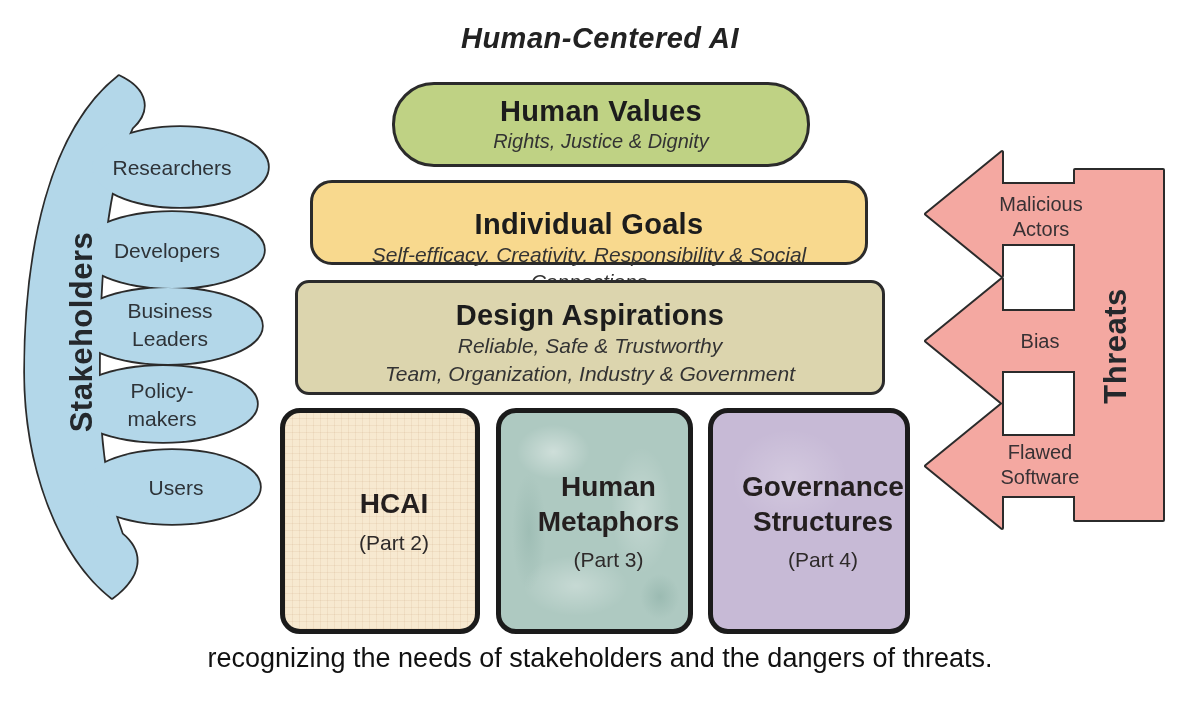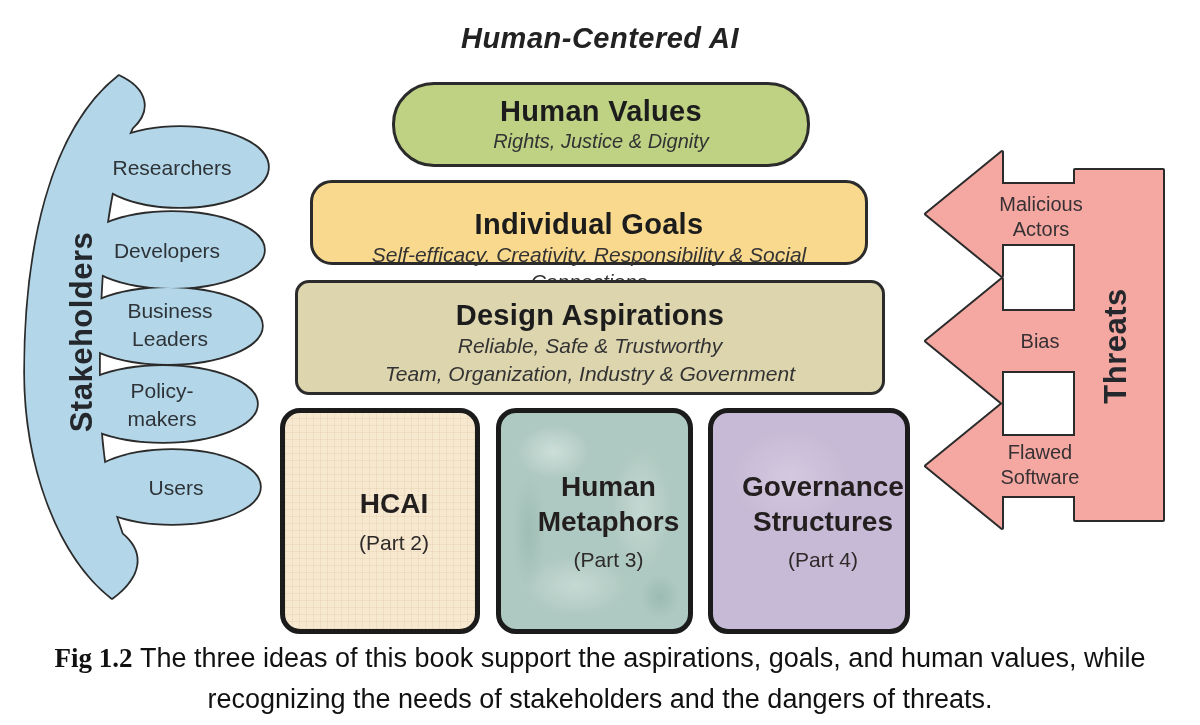--- a/index.html
+++ b/index.html
@@ -145,17 +145,16 @@
     <text class="vlbl" transform="translate(1126,346) rotate(-90)">Threats</text>
 
     <text class="tlbl" x="1041" y="211">Malicious</text>
     <text class="tlbl" x="1041" y="236">Actors</text>
     <text class="tlbl" x="1040" y="348">Bias</text>
     <text class="tlbl" x="1040" y="459">Flawed</text>
     <text class="tlbl" x="1040" y="484">Software</text>
   </svg>
 
   <div class="caption">
-    <div><span class="pfx">Fig 1.2</span>&nbsp;<span>The three ideas of this book support the aspirations, goals, and human values, while</span></div>
     <div>recognizing the needs of stakeholders and the dangers of threats.</div>
   </div>
 
 </div>
 
 </body></html>

